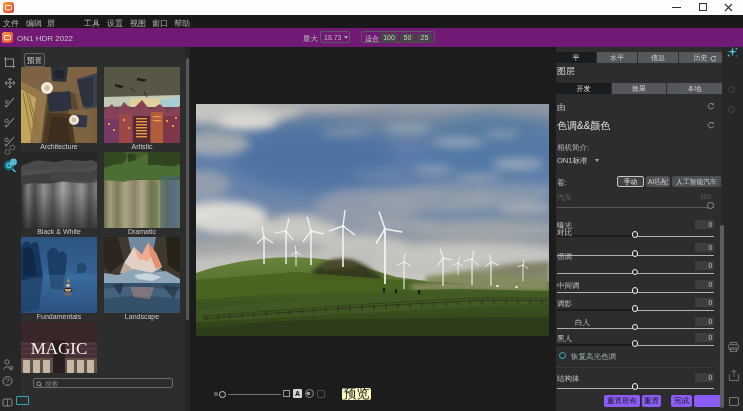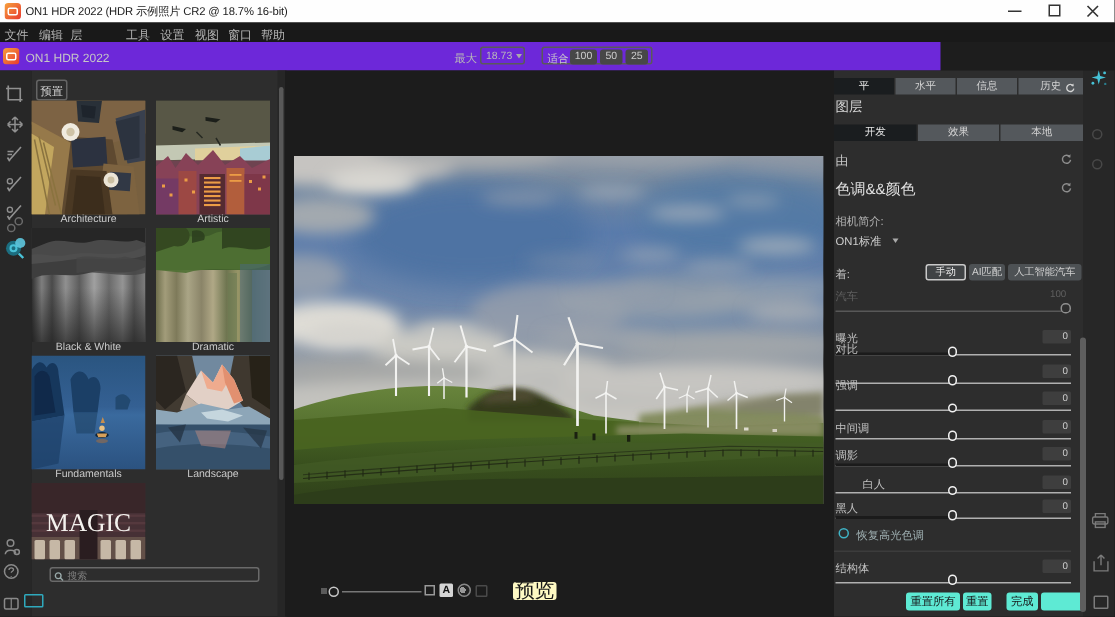--- a/index.html
+++ b/index.html
@@ -14,41 +14,40 @@
   <svg class="a" style="left:3px;top:2px" width="11" height="11" viewBox="0 0 11 11">
     <defs>
         <linearGradient id="lg0" x1="0" y1="0" x2="1" y2="1">
       <stop offset="0" stop-color="#f6a13c"></stop>
           <stop offset="1" stop-color="#e8382f"></stop>
         </linearGradient>
       </defs>
     <rect width="11" height="11" rx="2.5" fill="url(#lg0)"></rect>
     <rect x="2.5" y="3.5" width="6" height="4.4" rx="1" fill="none" stroke="#fff" stroke-width="1"></rect>
   </svg>
-  <div class="a" style="left:17px;top:3px;font-size:7.5px;color:#1c1c1c;letter-spacing:-0.1px;">ON1 HDR 2022 (HDR 示例照片 CR2 @ 18.7% 16-bit)</div>
   <div class="a" style="left:672px;top:6.5px;width:9px;height:1px;background:#333;"></div>
   <div class="a" style="left:699px;top:3px;width:8px;height:8px;border:1px solid #333;"></div>
   <svg class="a" style="left:724px;top:3px" width="9" height="9" viewBox="0 0 9 9">
     <path d="M1 1 L8 8 M8 1 L1 8" stroke="#333" stroke-width="1.1"></path>
     </svg>
 </div>
 
 <div class="a" style="left:0;top:15px;width:743px;height:13px;background:#191919;font-size:8px;color:#b4b4b4;">
   <span class="a" style="left:3px;top:3px;">文件</span>
   <span class="a" style="left:26px;top:3px;">编辑</span>
   <span class="a" style="left:47px;top:3px;">层</span>
   <span class="a" style="left:75px;top:3px;margin-top:42px;">照片</span>
   <span class="a" style="left:84px;top:3px;">工具</span>
   <span class="a" style="left:107px;top:3px;">设置</span>
   <span class="a" style="left:130px;top:3px;">视图</span>
   <span class="a" style="left:152px;top:3px;">窗口</span>
   <span class="a" style="left:174px;top:3px;">帮助</span>
 </div>
 
-<div class="a" style="left:0;top:28px;width:627px;height:19px;background:#6d28d9;padding-left:28px;">
+<div class="a" style="left:0;top:28px;width:743px;height:19px;background:#701a75;padding-left:28px;">
   <svg class="a" style="left:2px;top:4px" width="11" height="11" viewBox="0 0 11 11">
     <defs>
         <linearGradient id="lg1" x1="0" y1="0" x2="1" y2="1">
       <stop offset="0" stop-color="#f6a13c"></stop>
           <stop offset="1" stop-color="#e8382f"></stop>
         </linearGradient>
       </defs>
     <rect width="11" height="11" rx="2.5" fill="url(#lg1)"></rect>
     <rect x="2.5" y="3.5" width="6" height="4.4" rx="1" fill="none" stroke="#fff" stroke-width="1"></rect>
   </svg>
@@ -496,21 +495,21 @@
 
 <div id="rightpanel">
 <style>
  .sl  { position:absolute; left:557px; width:157px; height:1.2px; background:#b0b0b0; }
  .sd  { position:absolute; left:557px; width:79px; height:1.6px; background:#1b1b1b; }
  .sh  { position:absolute; left:631.5px; width:6.5px; height:6.5px; border:1.7px solid #f2f2f2;
         border-radius:50%; background:#2d2d2d; }
  .sv  { position:absolute; left:695px; width:19px; height:9px; background:#3e3e3e; border-radius:1px;
         font-size:6.5px; color:#cfcfcf; text-align:right; padding-right:2px; line-height:9px; }
  .slb { position:absolute; left:557px; font-size:7.5px; color:#c2c2c2; }
- .btn { position:absolute; height:12px; background:#5eead4; border-radius:2px; font-size:7.5px;
+ .btn { position:absolute; height:12px; background:#8b5cf6; border-radius:2px; font-size:7.5px;
         color:#17191b; text-align:center; line-height:12px; }
 </style>
 <div class="a" style="left:556px;top:47px;width:166px;height:364px;background:#2d2d2d;"></div>
 
 <div class="a" style="left:556px;top:52px;width:40px;height:11px;background:#1a1d1f;color:#e6e6e6;font-size:7px;text-align:center;line-height:11px;">平</div>
 <div class="a" style="left:597px;top:52px;width:40px;height:11px;background:#54585c;color:#d2d2d2;font-size:7px;text-align:center;line-height:11px;">水平</div>
 <div class="a" style="left:638px;top:52px;width:40px;height:11px;background:#54585c;color:#d2d2d2;font-size:7px;text-align:center;line-height:11px;">信息</div>
 <div class="a" style="left:679px;top:52px;width:43px;height:11px;background:#54585c;color:#d2d2d2;font-size:7px;text-align:center;line-height:11px;">历史</div>
     <svg class="a" style="left:710px;top:55px" width="7" height="7" viewBox="0 0 10 10" fill="none">
       <path d="M7.8 3.2 A3.4 3.4 0 1 0 8.4 5.8" stroke="#d2d2d2" stroke-width="1.3"></path>

